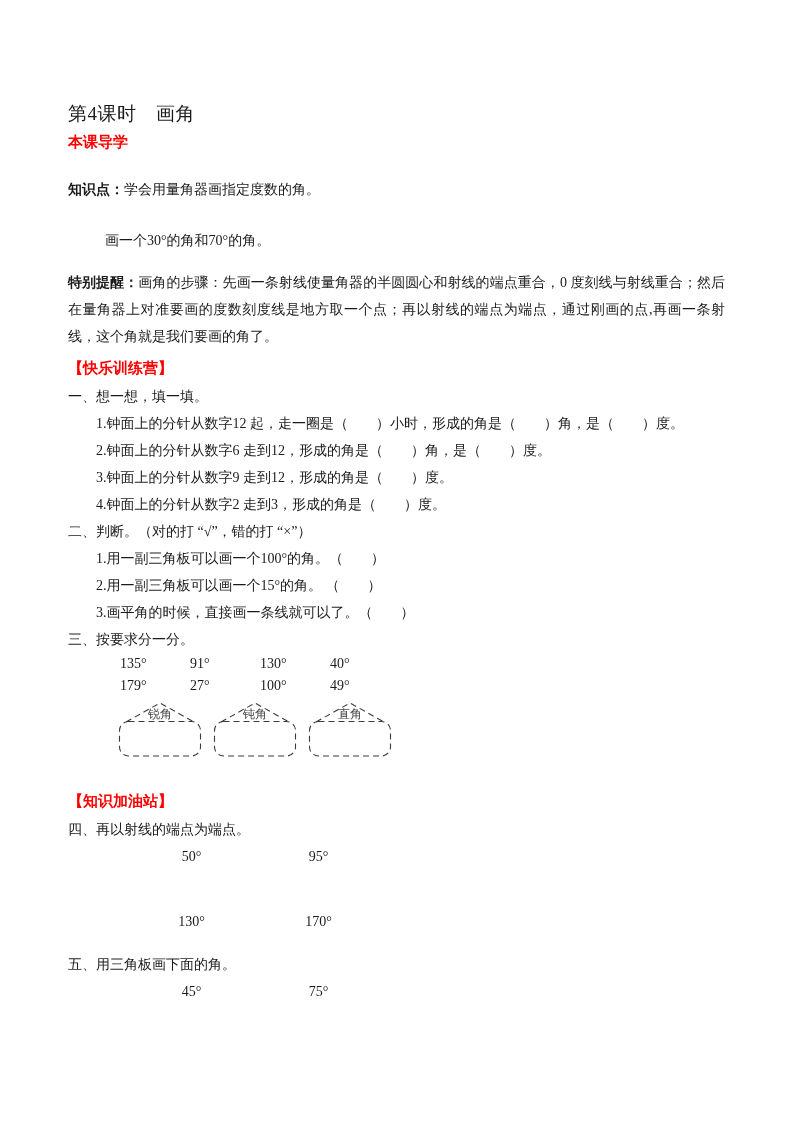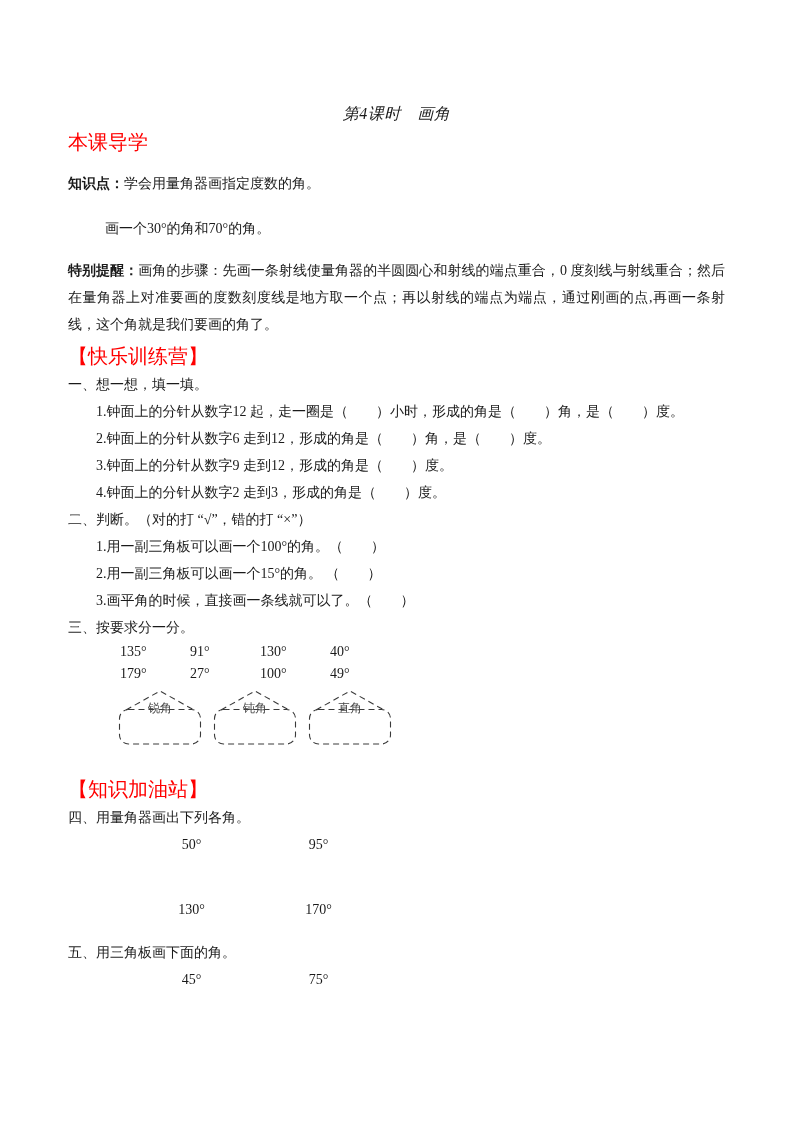--- a/index.html
+++ b/index.html
@@ -11,37 +11,35 @@
     margin: 0 auto;
     background: #ffffff;
     font-family: "Liberation Serif", "DejaVu Serif", serif;
     color: #1a1a1a;
     font-size: 14px;
     overflow: hidden;
   }
   .content { padding: 104px 68px 0 68px; }
 
   .doc-title {
-    text-align: center;
     line-height: 20px;
-    font-size: 16px;
+    font-size: 19px;
     letter-spacing: 0.5px;
-    font-style: italic;
   }
   .red-heading {
     font-family: "Liberation Sans", "DejaVu Sans", sans-serif;
     color: #ff0000;
-    font-weight: normal;
-    font-size: 20px;
+    font-weight: bold;
+    font-size: 15px;
     line-height: 20px;
   }
   .red-heading.first { margin-top: 8px; }
 
   p.line { line-height: 27px; }
-  .mt6  { margin-top: 18px; }
+  .mt6  { margin-top: 24px; }
   .mt15 { margin-top: 15px; }
   .mt8  { margin-top: 8px; }
   .mt5  { margin-top: 5px; }
   .para { line-height: 27px; text-align: justify; }
   .indent1 { padding-left: 37px; }   
   .indent2 { padding-left: 28px; }   
   b.inline-label { font-family: "Liberation Sans", "DejaVu Sans", sans-serif; font-weight: bold; }
 
   .angle-row { line-height: 22px; padding-left: 52px; }
   .angle-val { display: inline-block; width: 70px; }
@@ -50,21 +48,21 @@
     display: flex;
     margin-left: 50px;
     margin-top: 2px;
     gap: 11px;
   }
   .house { position: relative; width: 84px; height: 58px; }
   .house svg { position: absolute; left: 0; top: 0; }
   .house-label {
     position: absolute;
     left: 0; right: 0;
-    top: 13px;
+    top: 7px;
     text-align: center;
     font-size: 12px;
     color: #444;
     background: transparent;
   }
 
   .deg-row { line-height: 27px; padding-left: 60px; }
   .deg-val { display: inline-block; width: 127px; text-align: center; }
   .gap38 { margin-top: 38px; }
   .gap35 { margin-top: 16px; }
@@ -127,21 +125,21 @@
         <svg width="84" height="58" viewBox="0 0 84 58">
           <path d="M8 23 L42 4 L76 23" fill="none" stroke="#3a3a3a" stroke-width="1.1" stroke-dasharray="6 4"></path>
           <rect x="1.5" y="22.5" width="81" height="34.5" rx="9" fill="none" stroke="#3a3a3a" stroke-width="1.1" stroke-dasharray="6 4"></rect>
         </svg>
         <span class="house-label">直角</span>
       </div>
     </div>
 
     <div class="red-heading station-heading">【知识加油站】</div>
 
-    <p class="line mt5">四、用量角器画出下列各角。</p>
+    <p class="line mt5">四、再以射线的端点为端点。</p>
 
     <div class="deg-row">
       <span class="deg-val">50°</span><span class="deg-val">95°</span>
     </div>
 
     <div class="deg-row gap38">
       <span class="deg-val">130°</span><span class="deg-val">170°</span>
     </div>
 
     <p class="line gap35">五、用三角板画下面的角。</p>

